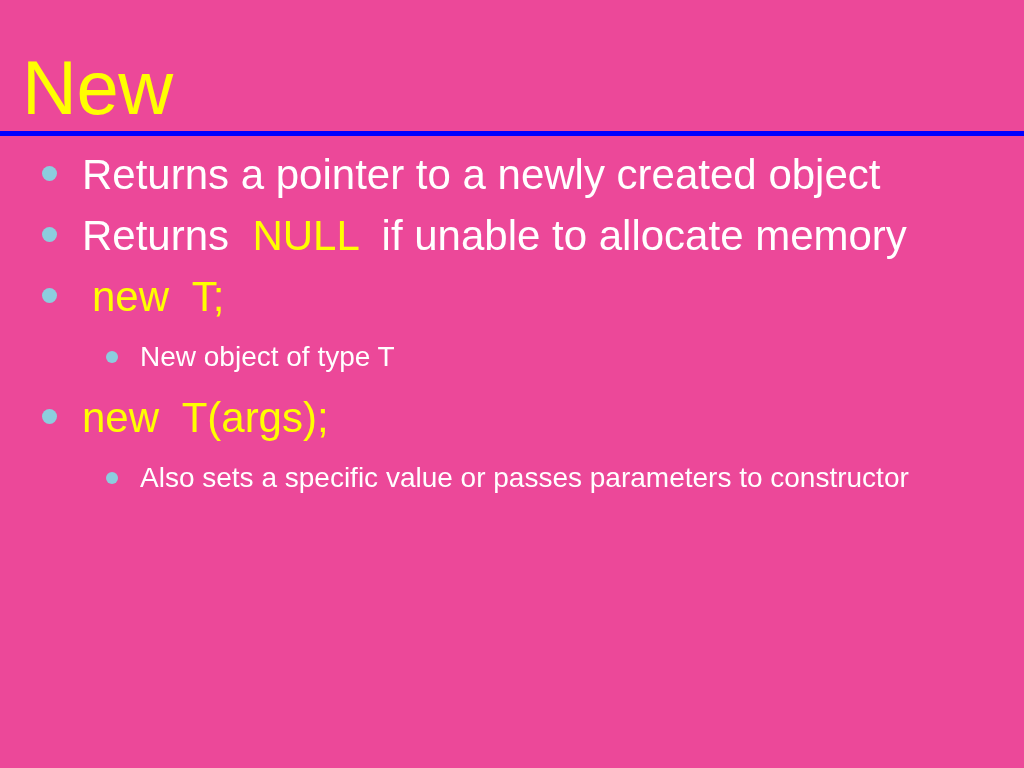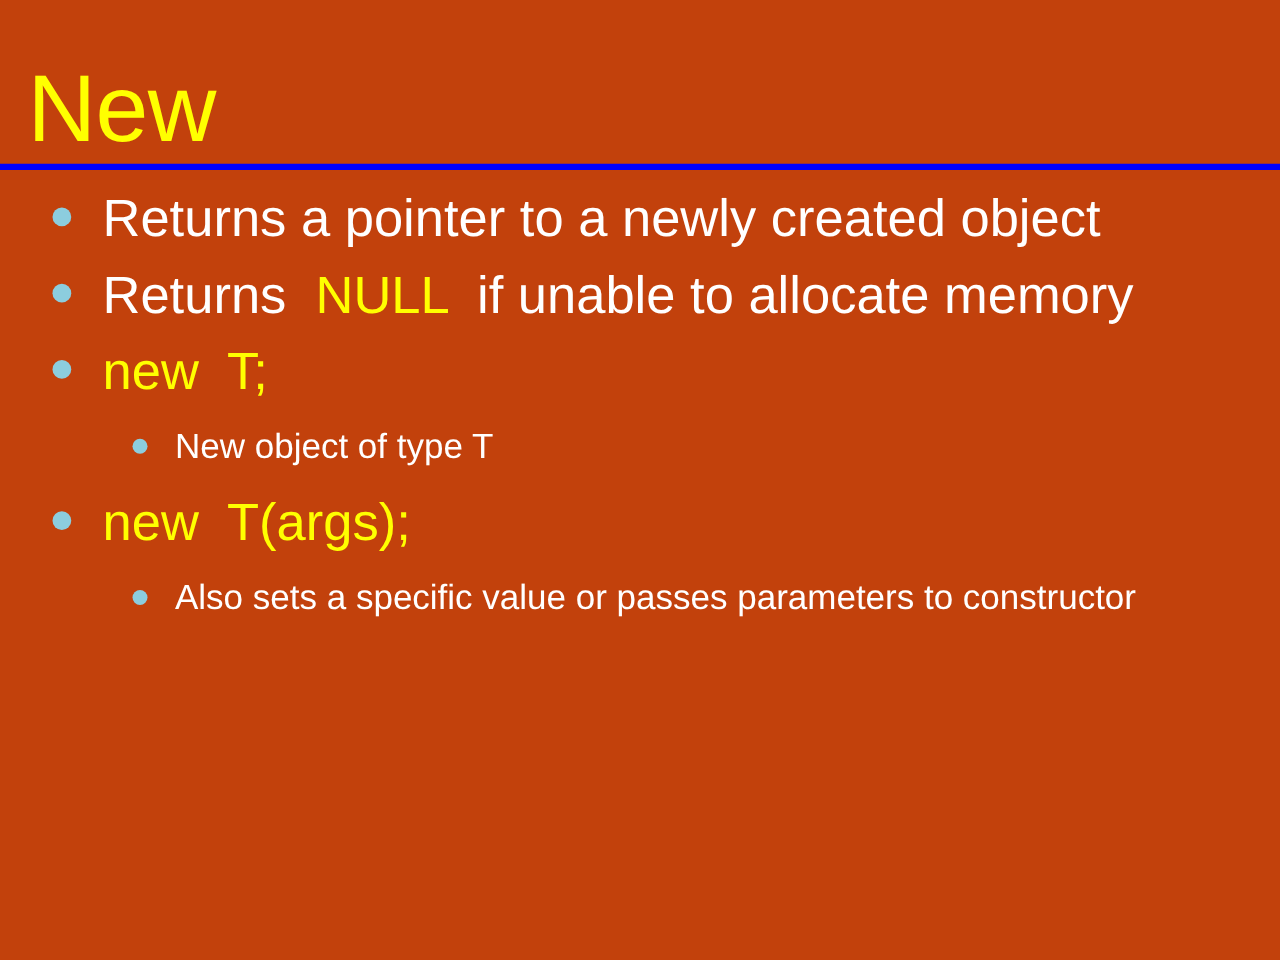--- a/index.html
+++ b/index.html
@@ -97,38 +97,38 @@
   }
   .plain {
     color: #FFFFFF;
     white-space: pre;
     margin-top: 24px;
   }
 </style>
 </head>
 <body>
 
-<div id="slide" style="background: #c2410c;">
+<div id="slide" style="background: #ec4899;">
 
   <div id="title" style="color: rgb(255, 255, 0);">New</div>
 
   <div id="title-rule" style="background: rgb(0, 0, 255);"></div>
 
   <div id="body">
       <div class="bullet-row lvl1">
         <span class="dot" style="background: rgb(140, 205, 222);"></span>
         <span class="txt" style="color: rgb(255, 255, 255);">Returns a pointer to a newly created object</span>
       </div>
       <div class="bullet-row lvl1">
         <span class="dot" style="background: rgb(140, 205, 222);"></span>
         <span class="txt"><span class="plain" style="color: rgb(255, 255, 255);">Returns  </span><span class="code" style="color: rgb(255, 255, 0); text-align: right;">NULL</span><span class="plain" style="color: rgb(255, 255, 255);">  if unable to allocate memory</span></span>
       </div>
       <div class="bullet-row lvl1">
         <span class="dot" style="background: rgb(140, 205, 222);"></span>
-        <span class="txt"><span class="code" style="color: rgb(255, 255, 0);">new  T;</span></span>
+        <span class="txt"><span class="code" style="color: rgb(255, 255, 0); margin-left: 10px;">new  T;</span></span>
       </div>
       <div class="bullet-row lvl2">
         <span class="dot" style="background: rgb(140, 205, 222);"></span>
         <span class="txt" style="color: rgb(255, 255, 255);">New object of type T</span>
       </div>
       <div class="bullet-row lvl1">
         <span class="dot" style="background: rgb(140, 205, 222);"></span>
         <span class="txt"><span class="code" style="color: rgb(255, 255, 0);">new  T(args);</span></span>
       </div>
       <div class="bullet-row lvl2">

